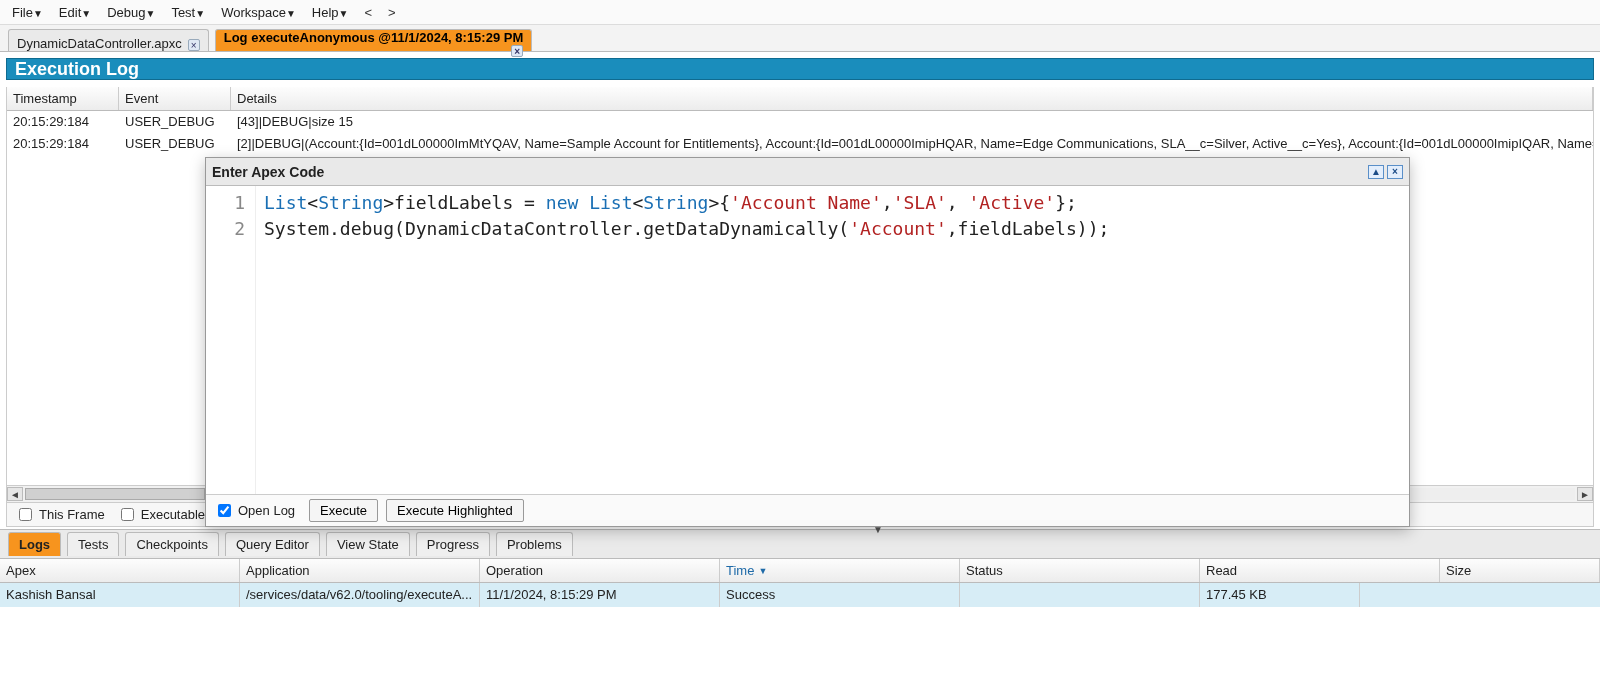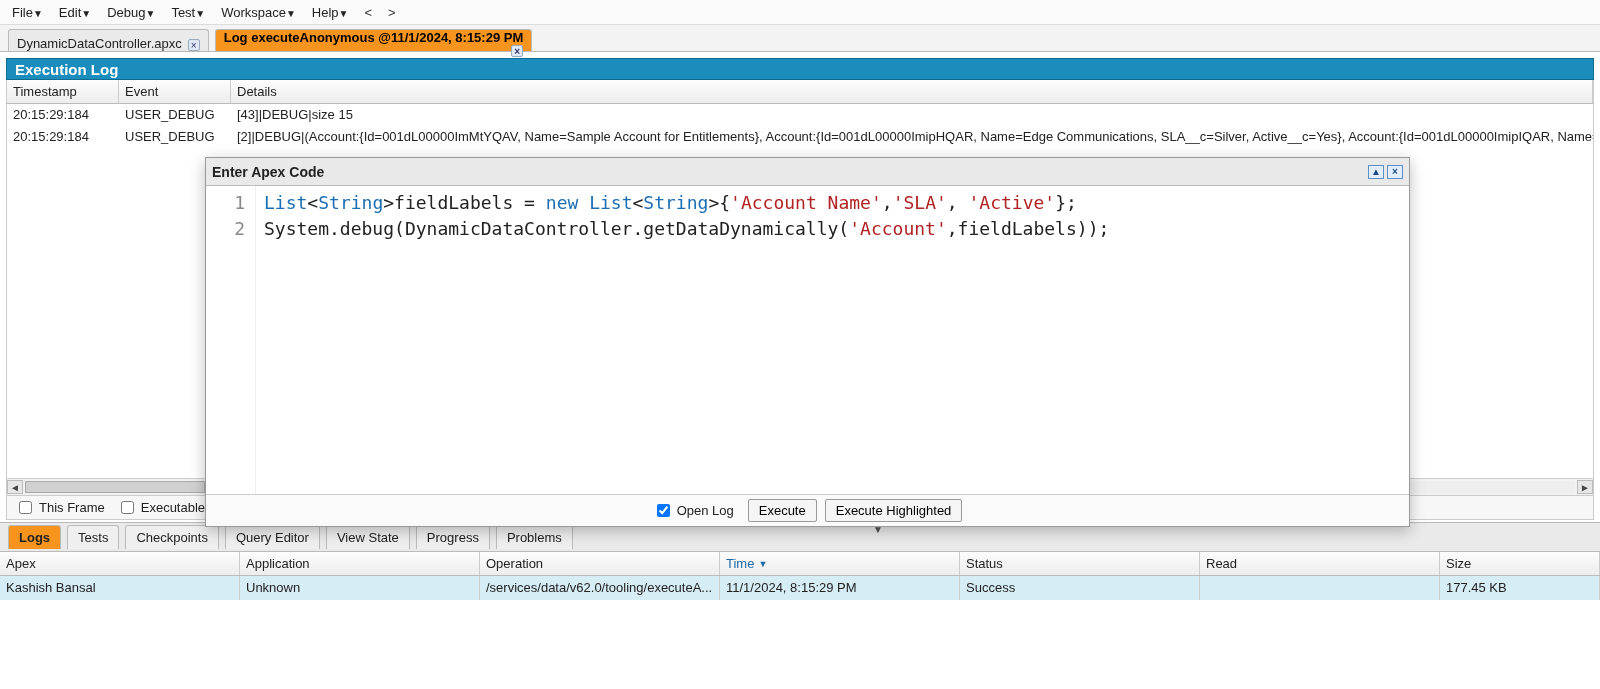--- a/index.html
+++ b/index.html
@@ -8,21 +8,21 @@
   .menubar { display: flex; align-items: center; height: 24px; background: #fafafa; padding: 0 4px; }
   .menubar .mitem { padding: 2px 8px; color: #222; cursor: default; display: flex; align-items: center; gap: 0; }
   .menubar .caret { font-size: 10px; position: relative; top: 1px; }
   .menubar .navbtn { padding: 2px 8px; color: #333; }
   
   .tabbar { display: flex; align-items: flex-end; height: 28px; background: #f3f3f3; border-top: 1px solid #dcdcdc; border-bottom: 1px solid #bbb; padding-left: 8px; gap: 6px; }
   .tab { display: flex; align-items: flex-end; height: 22px; padding: 0 8px; border: 1px solid #bbb; border-bottom: none; border-radius: 3px 3px 0 0; background: #eaeaea; font-size: 13px; }
   .tab.active { background: #f7941e; color: #000; font-weight: bold; flex-direction: column; }
   .tab .closex { margin-left: 6px; width: 12px; height: 12px; display: inline-flex; align-items: center; justify-content: center; font-size: 10px; color: #336; background: #dfe8f5; border: 1px solid #9ab; border-radius: 2px; }
   
-  .panel-title { height: 22px; background: #1a8dbc; color: #fff; font-weight: bold; font-size: 15px; display: flex; align-items: center; padding: 0 8px; margin: 6px 6px 0 6px; border: 1px solid #0f6b90; }
+  .panel-title { height: 22px; background: #1a8dbc; color: #fff; font-weight: bold; font-size: 18px; display: flex; align-items: center; padding: 0 8px; margin: 6px 6px 7px 6px; border: 1px solid #0f6b90; }
   
   .exec-wrap { margin: 0 6px; border-left: 1px solid #ccc; border-right: 1px solid #ccc; }
   .exec-header { display: flex; height: 24px; background: linear-gradient(#fdfdfd, #ececec); border-bottom: 1px solid #bbb; }
   .exec-header .col { padding: 4px 6px; border-right: 1px solid #ccc; font-size: 13px; }
   .exec-rows { background: #fff; }
   .exec-row { display: flex; height: 22px; font-size: 13px; }
   .exec-row .col { padding: 3px 6px; white-space: nowrap; overflow: hidden; }
   .col-ts { width: 112px; }
   .col-ev { width: 112px; }
   .col-dt { flex: 1; }
@@ -38,21 +38,21 @@
   .dialog { position: absolute; left: 205px; top: 157px; width: 1205px; height: 370px; background: #fff; border: 1px solid #999; box-shadow: 0 4px 14px rgba(0,0,0,.25); display: flex; flex-direction: column; }
   .dialog .titlebar { height: 28px; background: #e9e9e9; border-bottom: 1px solid #bbb; display: flex; align-items: center; padding: 0 6px; font-weight: bold; font-size: 14px; }
   .dialog .titlebar .spacer { flex: 1; }
   .dialog .titlebar .winbtn { width: 16px; height: 14px; margin-left: 3px; background: #e3eefc; border: 1px solid #5a8fc8; font-size: 10px; display: inline-flex; align-items: center; justify-content: center; color: #1b4b86; }
   .dialog .codearea { flex: 1; display: flex; font-family: "Consolas","DejaVu Sans Mono",monospace; font-size: 18px; line-height: 26px; overflow: hidden; }
   .dialog .gutter { width: 50px; text-align: right; padding: 4px 10px 4px 0; color: #888; background: #fff; border-right: 1px solid #eee; }
   .dialog .code { padding: 4px 8px; white-space: pre; }
   .tok-type { color: #1a6fb4; }
   .tok-kw   { color: #1a6fb4; }
   .tok-str  { color: #b22222; }
-  .dialog .buttons { height: 32px; border-top: 1px solid #ccc; display: flex; align-items: center; justify-content: center; gap: 8px; padding: 0 8px; background: #fafafa; }
+  .dialog .buttons { height: 32px; border-top: 1px solid #ccc; display: flex; align-items: center; justify-content: flex-start; gap: 8px; padding: 0 8px; background: #fafafa; }
   .dialog .buttons label { display: flex; align-items: center; gap: 4px; font-size: 13px; margin-right: 6px; }
   .dialog .buttons button { padding: 3px 10px; font-size: 13px; background: #f5f5f5; border: 1px solid #999; border-radius: 2px; }
   
   .bottom-tabs { display: flex; align-items: center; gap: 6px; padding: 2px 8px; background: #eaeaea; border-top: 1px solid #bbb; border-bottom: 1px solid #bbb; margin-top: 2px; }
   .btab { padding: 4px 10px; border: 1px solid #bbb; border-bottom: none; border-radius: 3px 3px 0 0; background: #efefef; font-size: 13px; }
   .btab.active { background: #f7941e; font-weight: bold; }
   
   .log-header { display: flex; height: 24px; background: linear-gradient(#fdfdfd,#ececec); border-bottom: 1px solid #bbb; }
   .log-header .col, .log-row .col { padding: 4px 6px; border-right: 1px solid #ccc; font-size: 13px; }
   .log-header .col.time { color: #1e6aa8; display:flex; align-items:center; gap:4px; }
@@ -170,21 +170,20 @@
   <div class="col col-time time">
       <span>Time</span>
       <span class="sort-caret">▼</span>
     </div>
   <div class="col col-stat">Status</div>
   <div class="col col-read">Read</div>
   <div class="col col-size">Size</div>
 </div>
 <div class="log-row">
   <div class="col col-user">Kashish Bansal</div>
-  <div class="col col-app">Unknown</div>
   <div class="col col-op">/services/data/v62.0/tooling/executeA...</div>
   <div class="col col-time">11/1/2024, 8:15:29 PM</div>
   <div class="col col-stat">Success</div>
   <div class="col col-read"></div>
   <div class="col col-size">177.45 KB</div>
 </div>
 
 <div class="dialog">
   <div class="titlebar">
     <span>Enter Apex Code</span>

